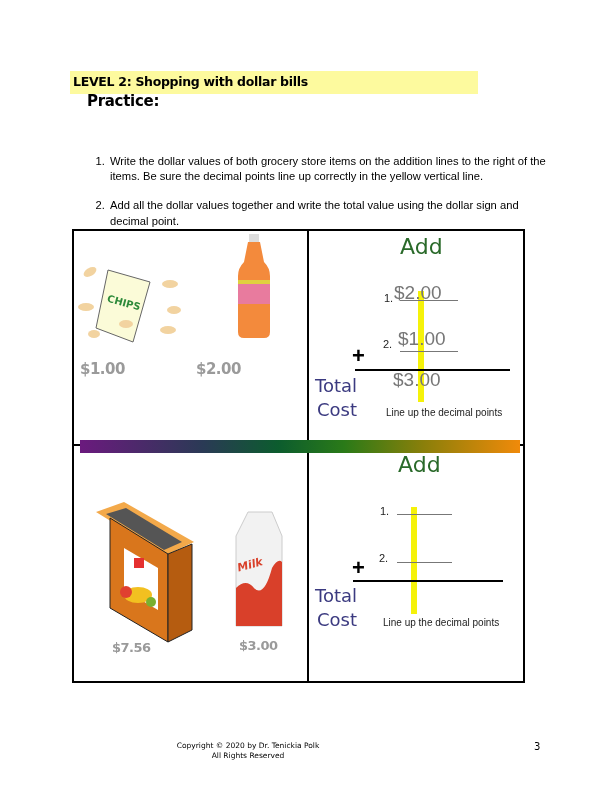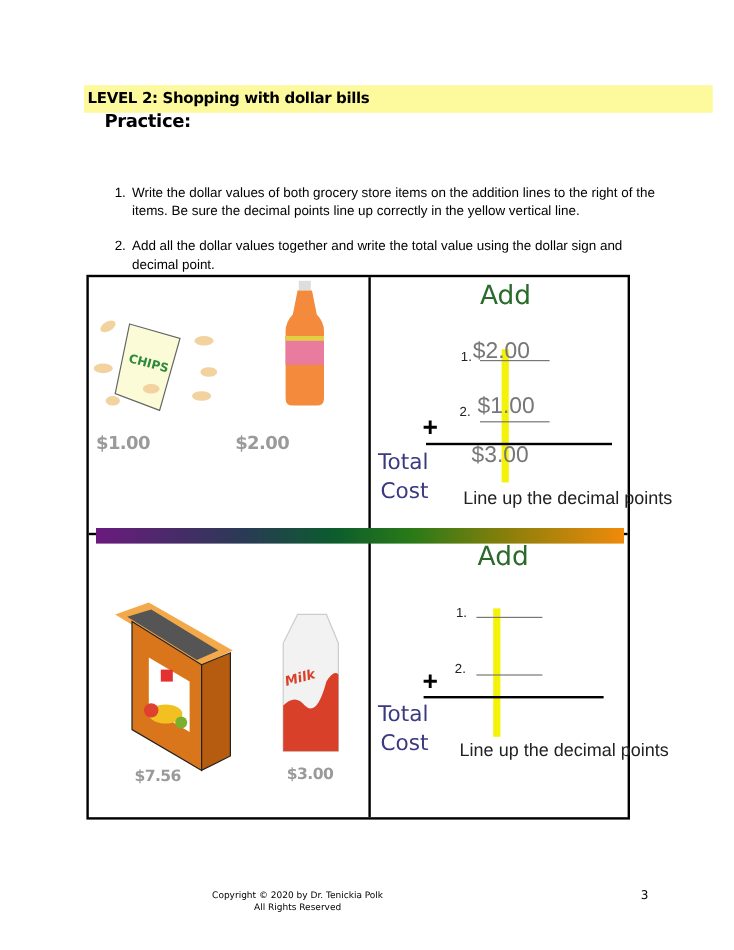--- a/index.html
+++ b/index.html
@@ -1,35 +1,35 @@
 <!DOCTYPE html>
 <html><head>
 <meta charset="utf-8">
 <style>
   html,body{margin:0;padding:0;background:#fff;}
   body{width:612px;height:792px;position:relative;overflow:hidden;font-family:"Liberation Sans",sans-serif;color:#000;}
-  .banner{position:absolute;left:70px;top:71px;width:524px;height:23px;background:#fdfa9e;}
+  .banner{position:absolute;left:70px;top:71px;width:408px;height:23px;background:#fdfa9e;}
   .banner span{position:absolute;left:3px;top:3px;font-family:"DejaVu Sans",sans-serif;font-weight:bold;font-size:12.5px;letter-spacing:-0.3px;}
   .practice{position:absolute;left:71px;top:92px;font-family:"DejaVu Sans",sans-serif;font-weight:bold;font-size:15px;letter-spacing:-0.3px;margin-left:16px;}
   ol.instr{position:absolute;left:90px;top:140px;width:440px;margin:0;padding:0 0 0 18px;font-size:11.2px;line-height:15.2px;}
   ol.instr li{padding-left:2px;margin-top:14px;}
   .grid{position:absolute;left:72px;top:229px;width:453px;height:454px;border:2px solid #000;box-sizing:border-box;}
   .vline{position:absolute;left:233px;top:0;width:2px;height:100%;background:#000;}
   .hline{position:absolute;left:0;top:213px;width:100%;height:2px;background:#000;}
   .gradbar{position:absolute;left:80px;top:440px;width:440px;height:13px;background:linear-gradient(90deg,#6b1a7e 0%,#2a3a55 28%,#0c5c2e 45%,#2a7a18 60%,#8a7f0a 78%,#f08a0a 100%);}
   .price{position:absolute;font-family:"DejaVu Sans",sans-serif;font-size:15px;color:#9a9a9a;font-weight:bold;letter-spacing:-0.5px;}
   .add{position:absolute;font-family:"DejaVu Sans",sans-serif;font-size:22px;color:#2a6a2a;text-align:right;}
   .num{position:absolute;font-size:11px;color:#222;}
   .amt{position:absolute;font-size:19px;color:#777;}
   .uline{position:absolute;height:1px;background:#777;}
   .sumline{position:absolute;height:2px;background:#000;}
   .plus{position:absolute;font-size:22px;font-weight:bold;}
   .yel{position:absolute;width:6px;background:#f5f20a;}
   .total{position:absolute;font-family:"DejaVu Sans",sans-serif;font-size:18px;color:#3b3a80;line-height:24px;text-align:right;}
-  .lineup{position:absolute;font-size:15px;color:#222;}
+  .lineup{position:absolute;font-size:10px;color:#222;}
   .foot{position:absolute;left:0;width:496px;top:741px;text-align:center;font-family:"DejaVu Sans",sans-serif;font-size:7.5px;line-height:10px;}
   .pagenum{position:absolute;left:534px;top:741px;font-family:"DejaVu Sans",sans-serif;font-size:10px;}
   svg{position:absolute;}
 </style>
 </head>
 <body>
 
 <div class="banner">
   <span>LEVEL 2: Shopping with dollar bills</span>
 </div>

